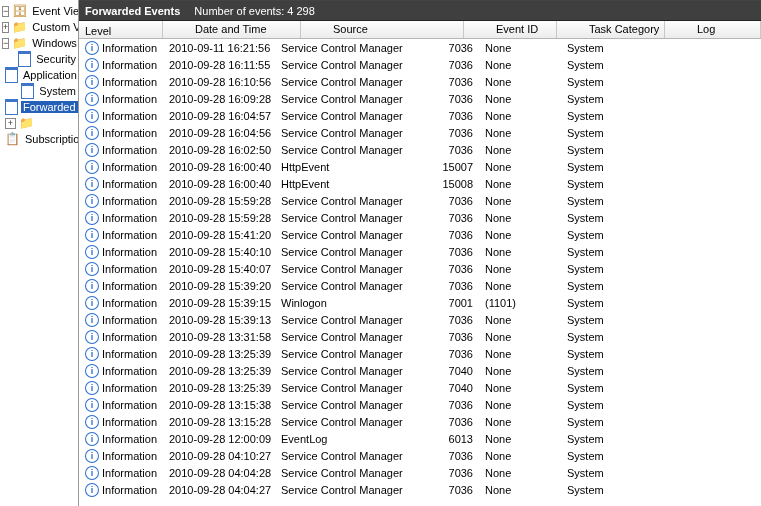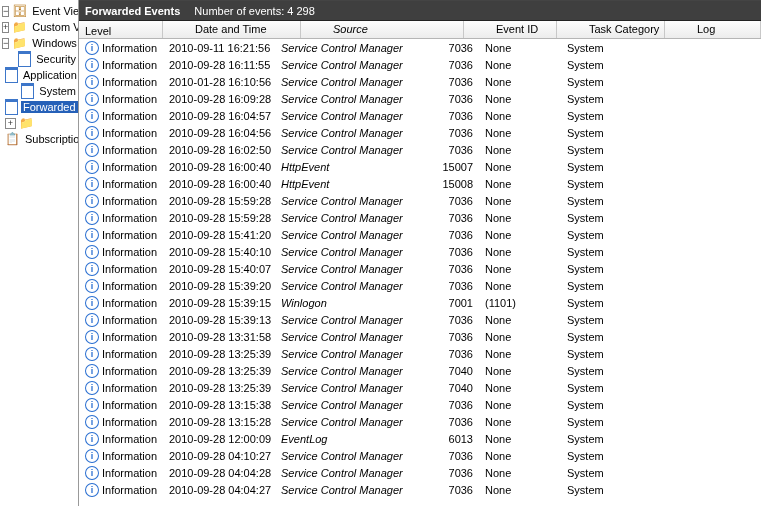--- a/index.html
+++ b/index.html
@@ -98,21 +98,21 @@
     height: 17px;
     align-items: center;
   }
   .row > div {
     padding: 0 6px;
     white-space: nowrap;
     overflow: hidden;
   }
   .col-level { width: 84px; display:flex; align-items:center; gap:3px; }
   .col-date  { width: 112px; }
-  .col-src   { width: 137px; font-style: italic; }
+  .col-src   { width: 137px; }
   .col-evid  { width: 67px; text-align: right; }
   .col-task  { width: 82px; }
   .col-log   { width: 70px; }
   .lvl-icon {
     width: 14px; height: 14px;
     border-radius: 50%;
     display: inline-flex;
     align-items: center;
     justify-content: center;
     font-weight: bold;
@@ -218,21 +218,21 @@
         <div class="col-src">Service Control Manager</div>
         <div class="col-evid">7036</div>
         <div class="col-task">None</div>
         <div class="col-log">System</div>
       </div>
       <div class="row">
         <div class="col-level">
           <span class="lvl-icon lvl-info">i</span>
           <span>Information</span>
         </div>
-        <div class="col-date">2010-01-28 16:10:56</div>
+        <div class="col-date">2010-09-28 16:10:56</div>
         <div class="col-src">Service Control Manager</div>
         <div class="col-evid">7036</div>
         <div class="col-task">None</div>
         <div class="col-log">System</div>
       </div>
       <div class="row">
         <div class="col-level">
           <span class="lvl-icon lvl-info">i</span>
           <span>Information</span>
         </div>

